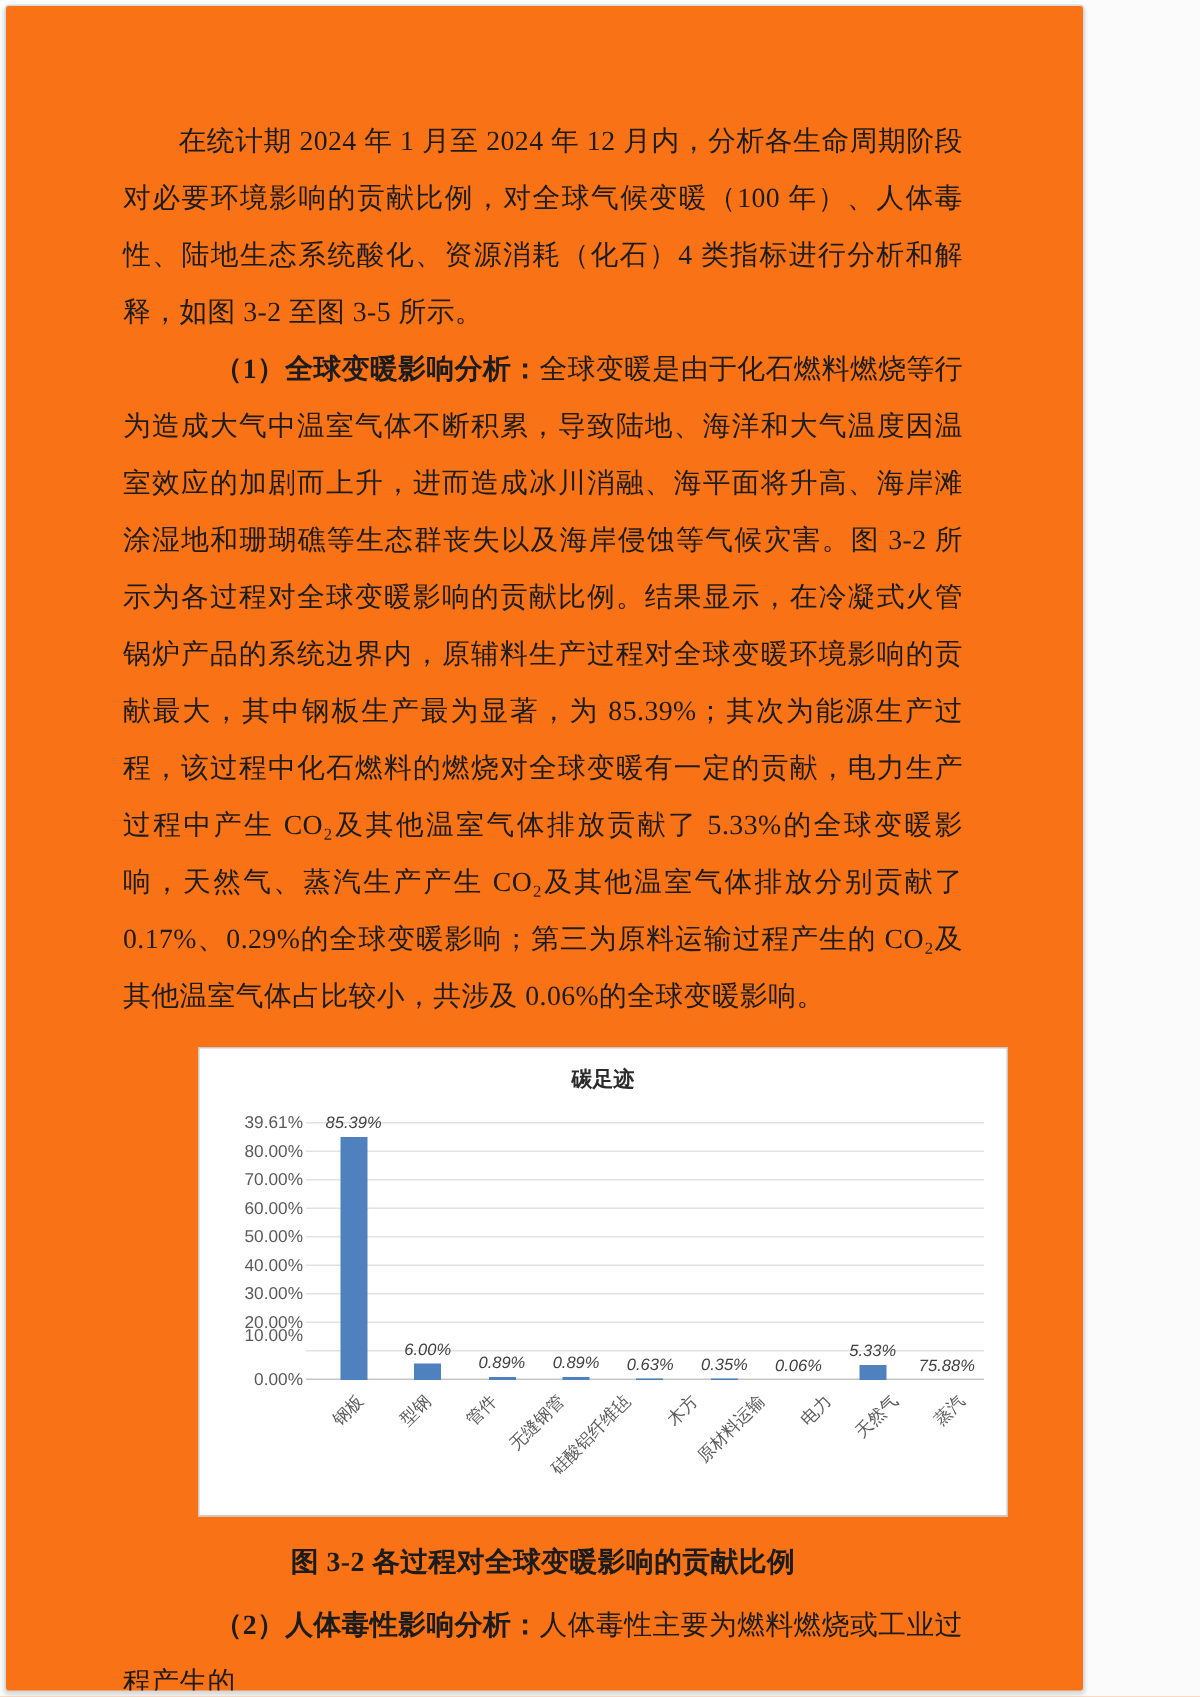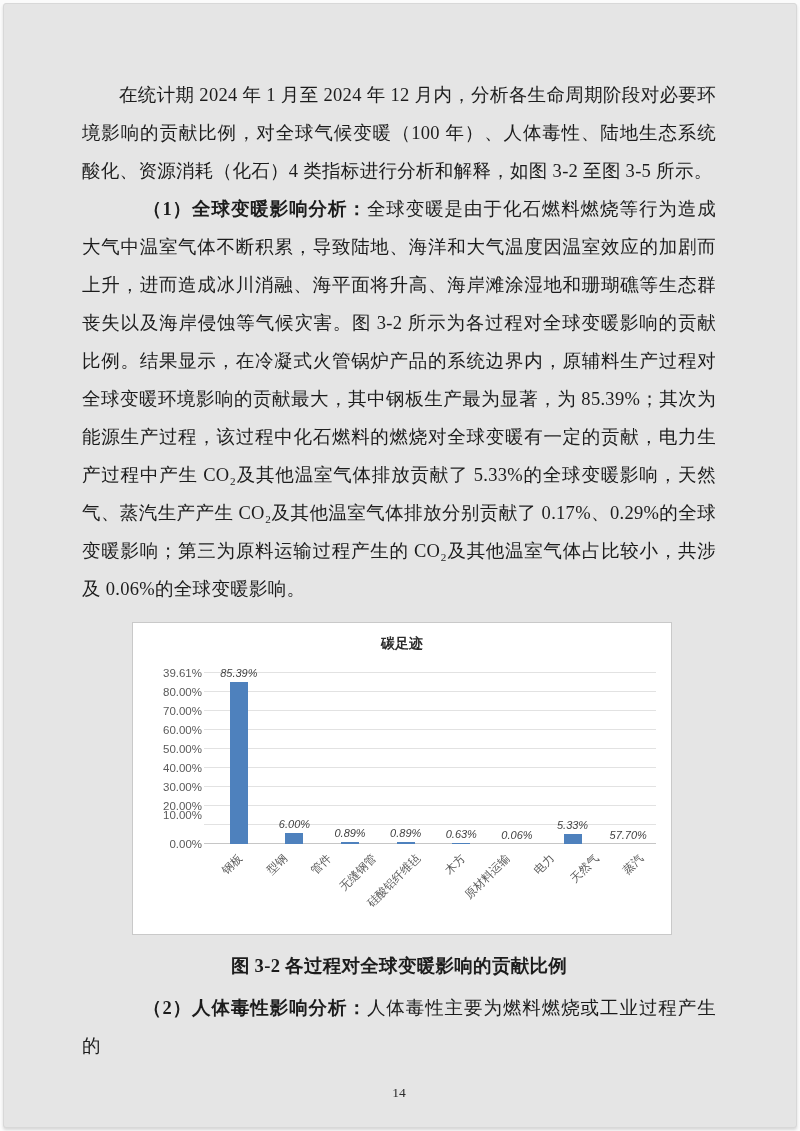--- a/index.html
+++ b/index.html
@@ -1,21 +1,21 @@
 <!DOCTYPE html>
 <html><head>
 <meta charset="utf-8">
 <style>
   * { margin:0; padding:0; box-sizing:border-box; }
   html,body { width:800px; height:1131px; background:#fbfbfb; }
   body { font-family:"Liberation Serif","DejaVu Serif",serif; color:#1c1c1c; }
 
   .page {
-    position:relative; width:794px; height:1125px; margin:3px;
-    background:#e5e5e5; border:1px solid #d8d8d8; border-radius:3px;
+    position:relative; width:720px; height:1125px; margin:3px;
+    background:#f97316; border:1px solid #d8d8d8; border-radius:3px;
     box-shadow:0 2px 3px rgba(0,0,0,.14); overflow:hidden;
   }
   .content { padding:72px 80px 0 78px; }
 
   .para {
     font-size:18.5px; line-height:38px; text-align:justify;
     text-indent:2em; letter-spacing:.3px;
   }
   .para b { font-weight:bold;margin-left:24px; }
 
@@ -114,30 +114,34 @@
             </div>
             <div class="col">
               <div class="bar" style="height: 2px; background: rgb(78, 129, 189);"></div>
               <span class="val" style="bottom: 5px;">0.89%</span>
             </div>
             <div class="col">
               <div class="bar" style="height: 1px; background: rgb(78, 129, 189);"></div>
               <span class="val" style="bottom: 4px;">0.63%</span>
             </div>
             <div class="col">
+              <div class="bar" style="height: 1px; background: rgb(78, 129, 189);"></div>
+              <span class="val" style="bottom: 4px;">0.35%</span>
+            </div>
+            <div class="col">
               <div class="bar" style="height: 0px; background: rgb(78, 129, 189);"></div>
               <span class="val" style="bottom: 3px;">0.06%</span>
             </div>
             <div class="col">
               <div class="bar" style="height: 10px; background: rgb(78, 129, 189);"></div>
               <span class="val" style="bottom: 13px;">5.33%</span>
             </div>
             <div class="col">
               <div class="bar" style="height: 0px; background: rgb(78, 129, 189);"></div>
-              <span class="val" style="bottom: 3px;">57.70%</span>
+              <span class="val" style="bottom: 3px;">75.88%</span>
             </div>
           </div>
       <span class="ytick" style="bottom: 0px;">0.00%</span>
           <span class="ytick" style="bottom: 29px;">10.00%</span>
           <span class="ytick" style="bottom: 38px;">20.00%</span>
           <span class="ytick" style="bottom: 57px;">30.00%</span>
           <span class="ytick" style="bottom: 76px; text-align: center;">40.00%</span>
           <span class="ytick" style="bottom: 95px;">50.00%</span>
           <span class="ytick" style="bottom: 114px;">60.00%</span>
           <span class="ytick" style="bottom: 133px;">70.00%</span>

